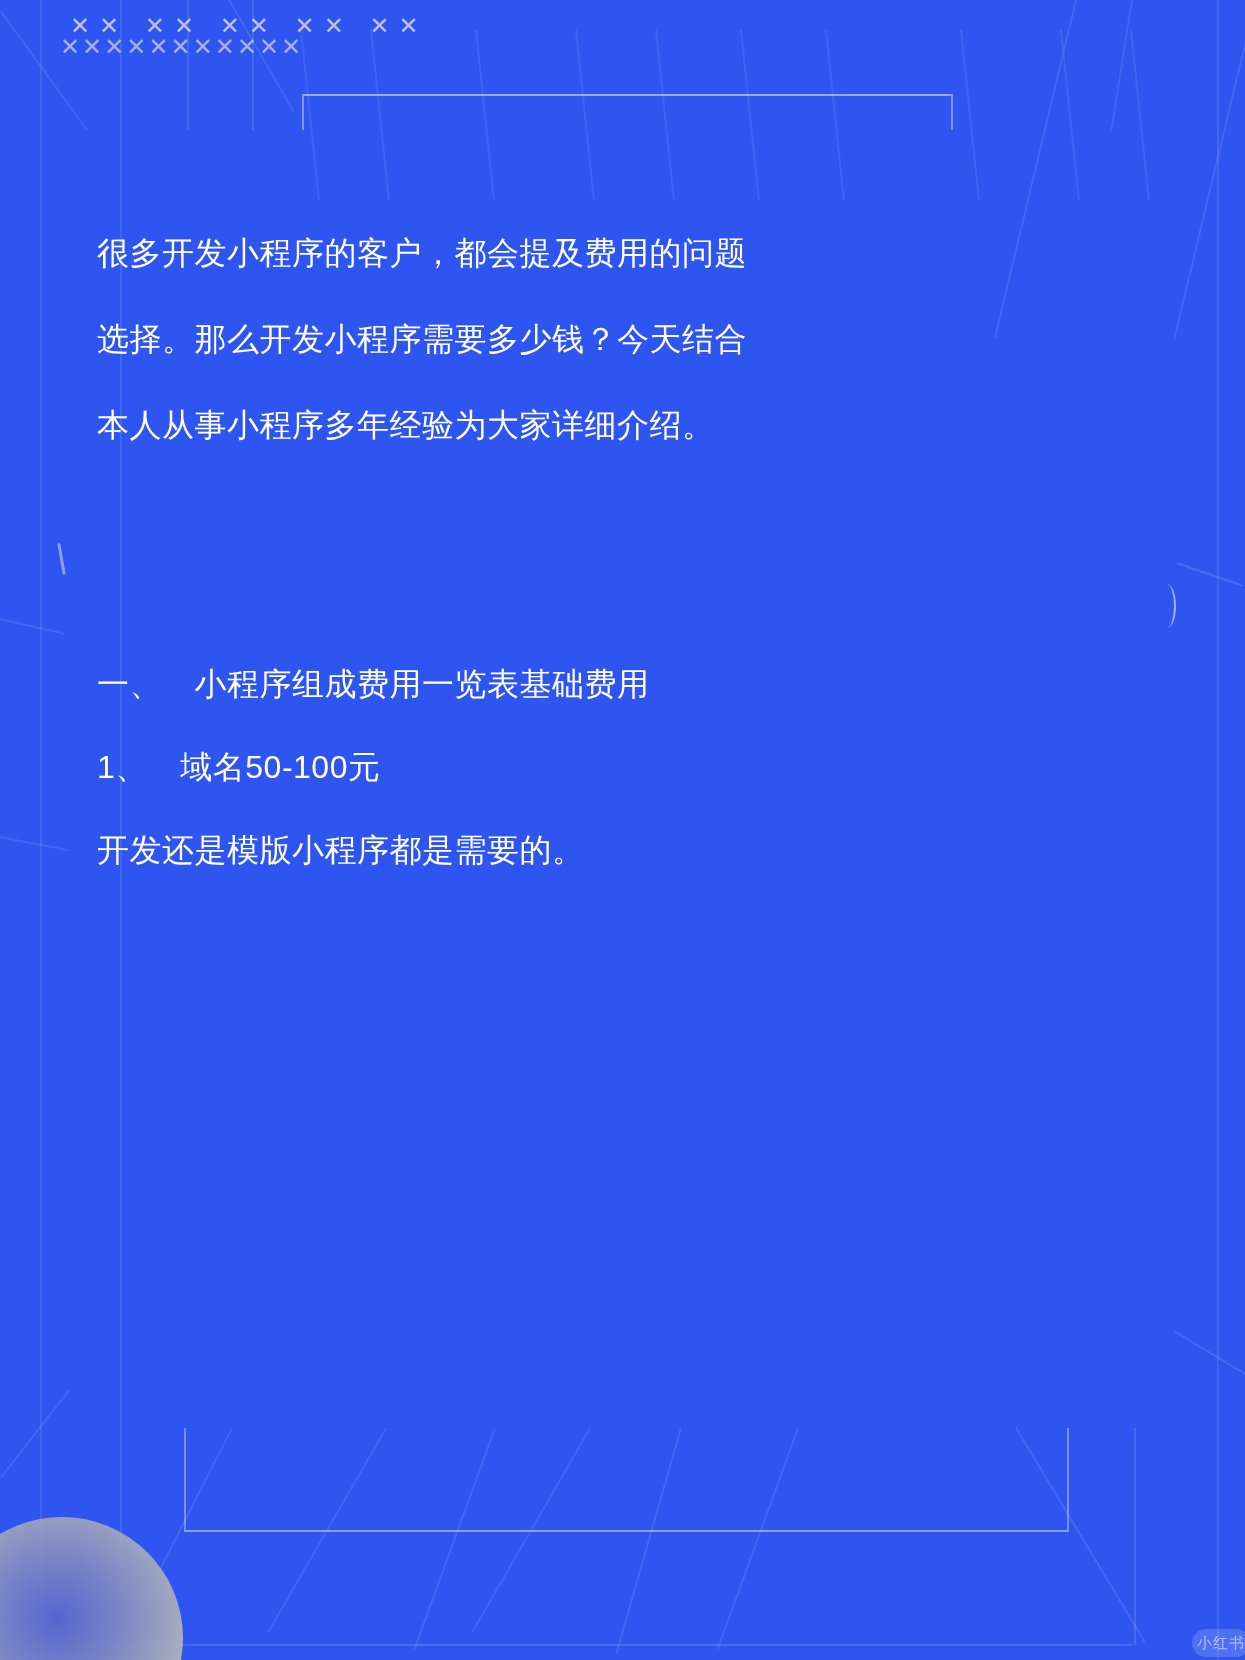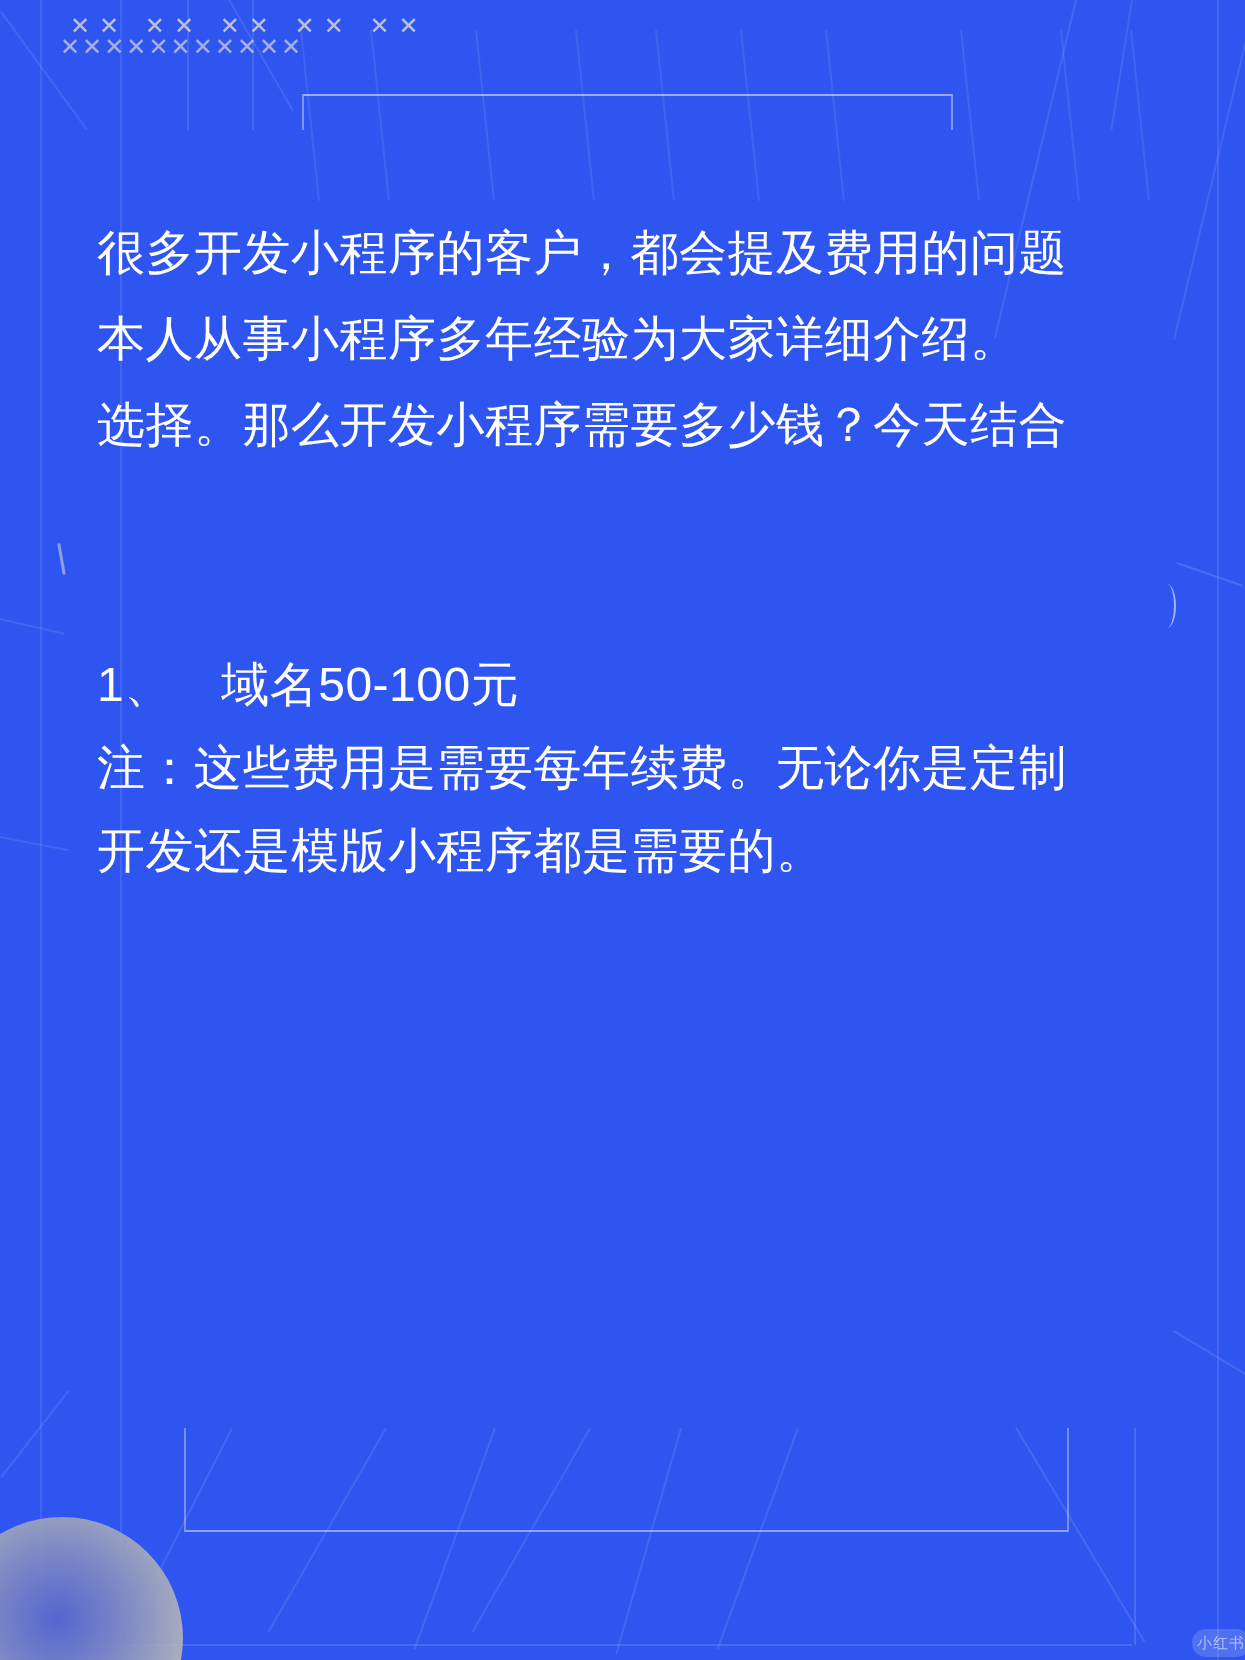--- a/index.html
+++ b/index.html
@@ -21,21 +21,21 @@
     font-size:24px;
     line-height:24px;
     white-space:nowrap;
     font-family:"DejaVu Sans",sans-serif;
   }
   
   .textblock{
     position:absolute;
     left:97px;
     color:#FFFFFF;
-    font-size:48px;
+    font-size:32px;
     font-weight:500;
     letter-spacing:0.5px;
     white-space:nowrap;
   }
   .intro{top:210px;line-height:86px;}
   .fees{top:643px;line-height:83px;}
   
   .sphere{
     position:absolute;
     left:-59px;top:1517px;
@@ -130,27 +130,27 @@
   <div class="arc"></div>
   <div class="dash"></div>
 
   <div class="crosses" style="left:70px;top:14px;letter-spacing:9px;">✕✕ ✕✕ ✕✕ ✕✕ ✕✕</div>
   <div class="crosses" style="left:60px;top:35px;letter-spacing:2px;opacity:.85;">✕✕✕✕✕✕✕✕✕✕✕</div>
 
   <div class="sphere"></div>
 
   <div class="textblock intro">
     <div>很多开发小程序的客户，都会提及费用的问题</div>
+    <div>选择。那么开发小程序需要多少钱？今天结合</div>
     <div>本人从事小程序多年经验为大家详细介绍。</div>
-    <div>选择。那么开发小程序需要多少钱？今天结合</div>
   </div>
 
   <div class="textblock fees">
+    <div>一、　小程序组成费用一览表基础费用</div>
     <div>1、　域名50-100元</div>
-    <div>注：这些费用是需要每年续费。无论你是定制</div>
     <div>开发还是模版小程序都是需要的。</div>
   </div>
 
   <div class="watermark">
     <span>小红书</span>
   </div>
 
 </div>
 
 </body></html>

